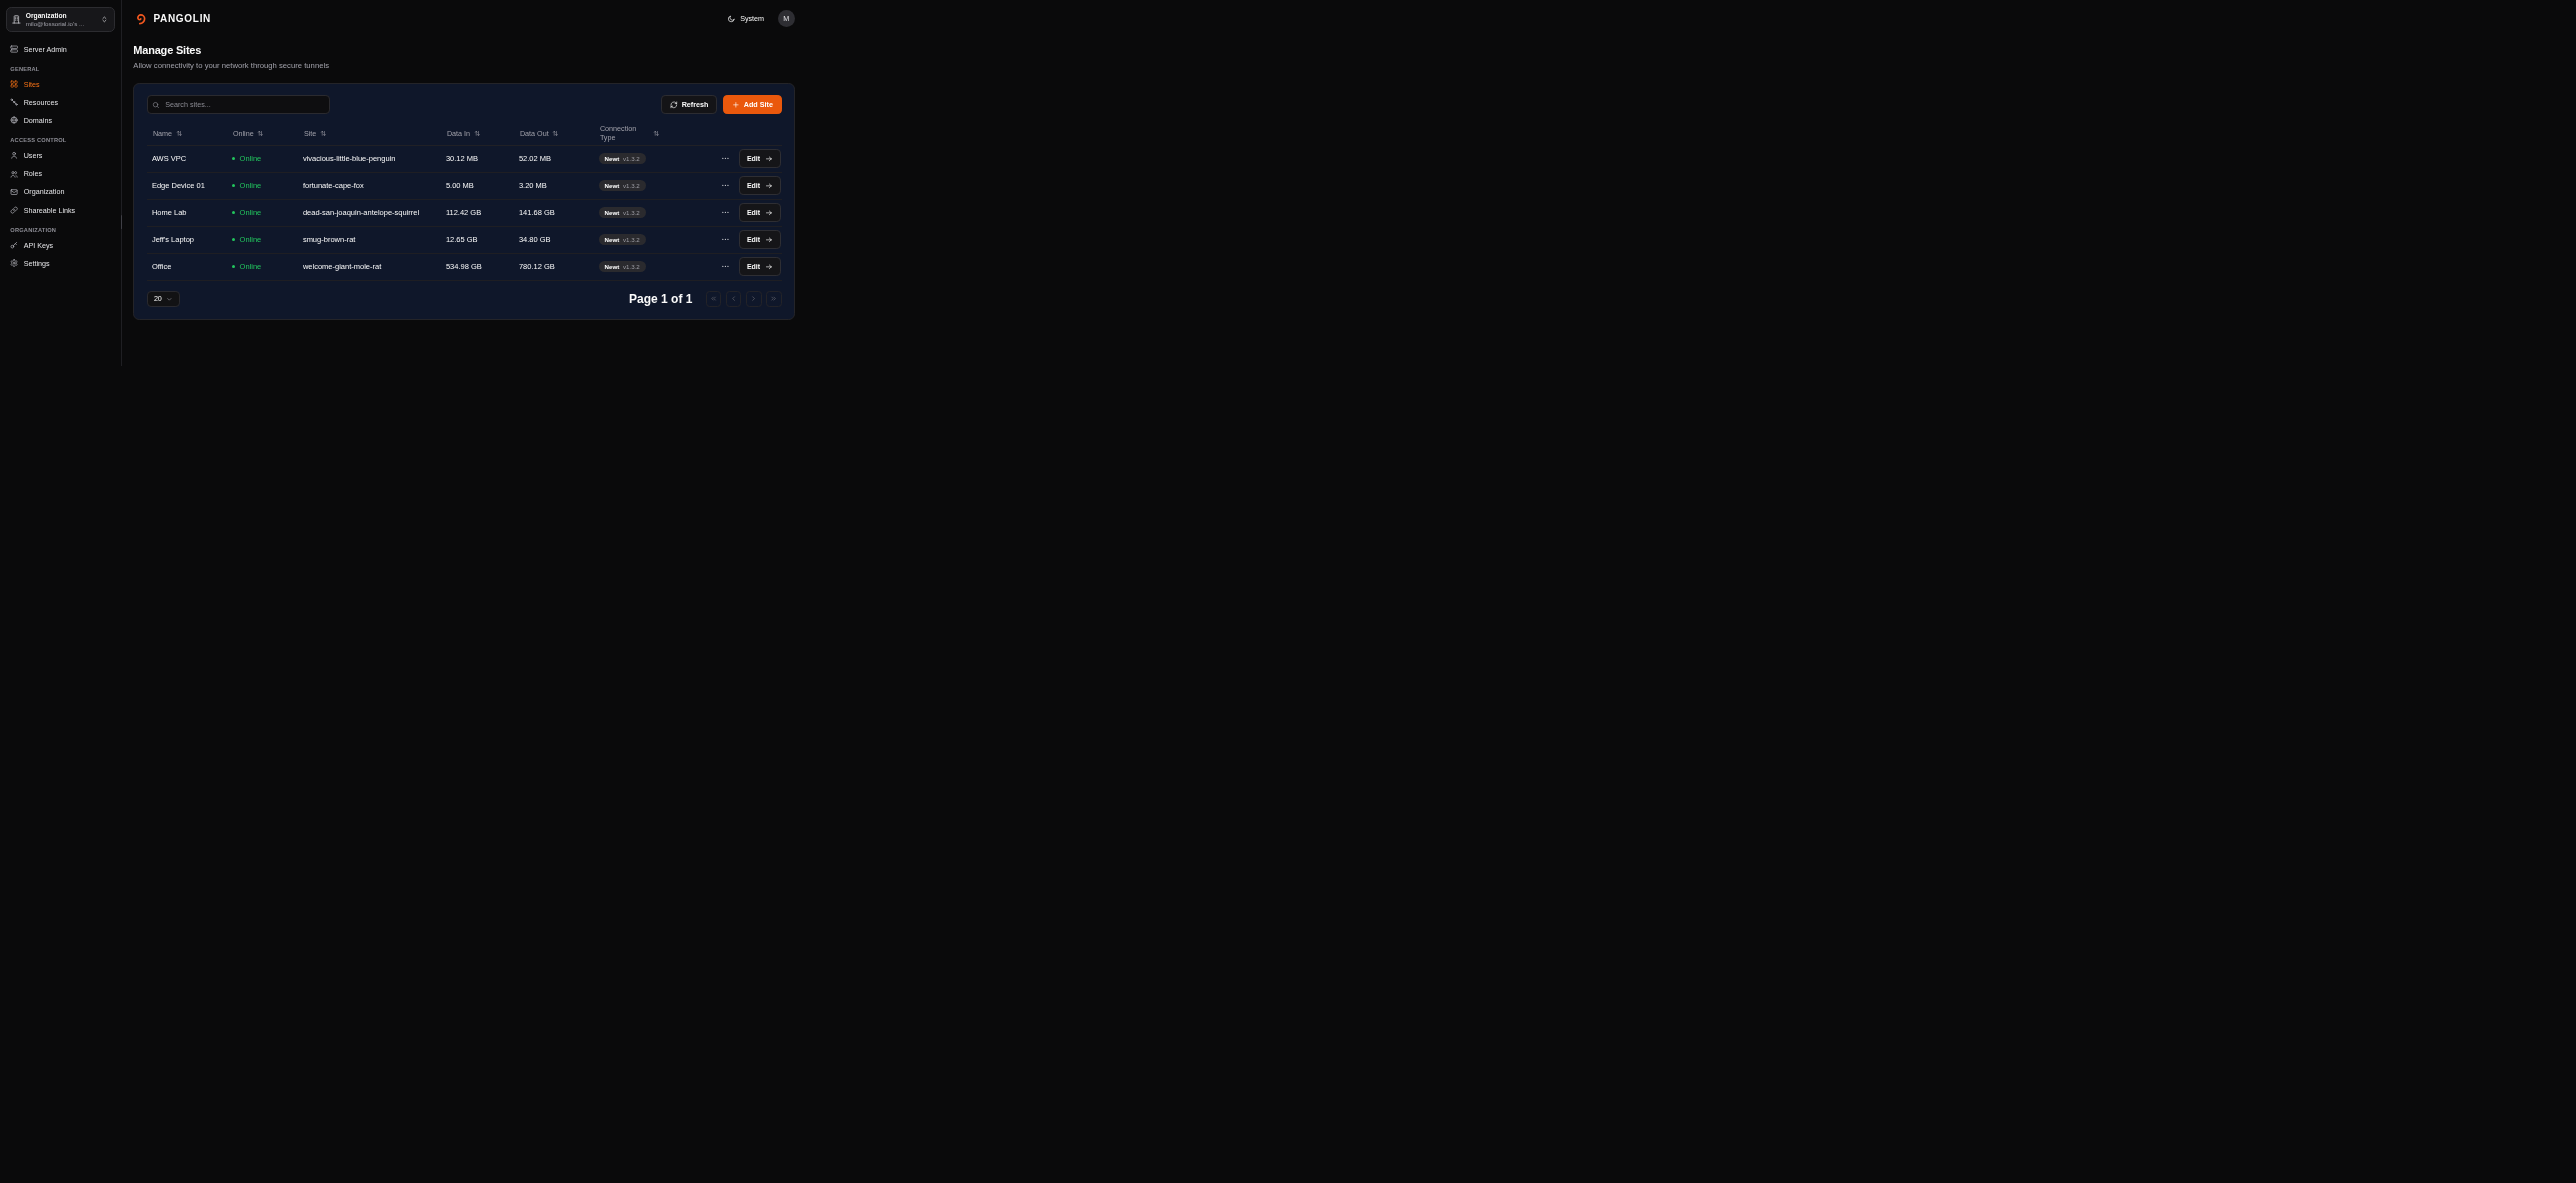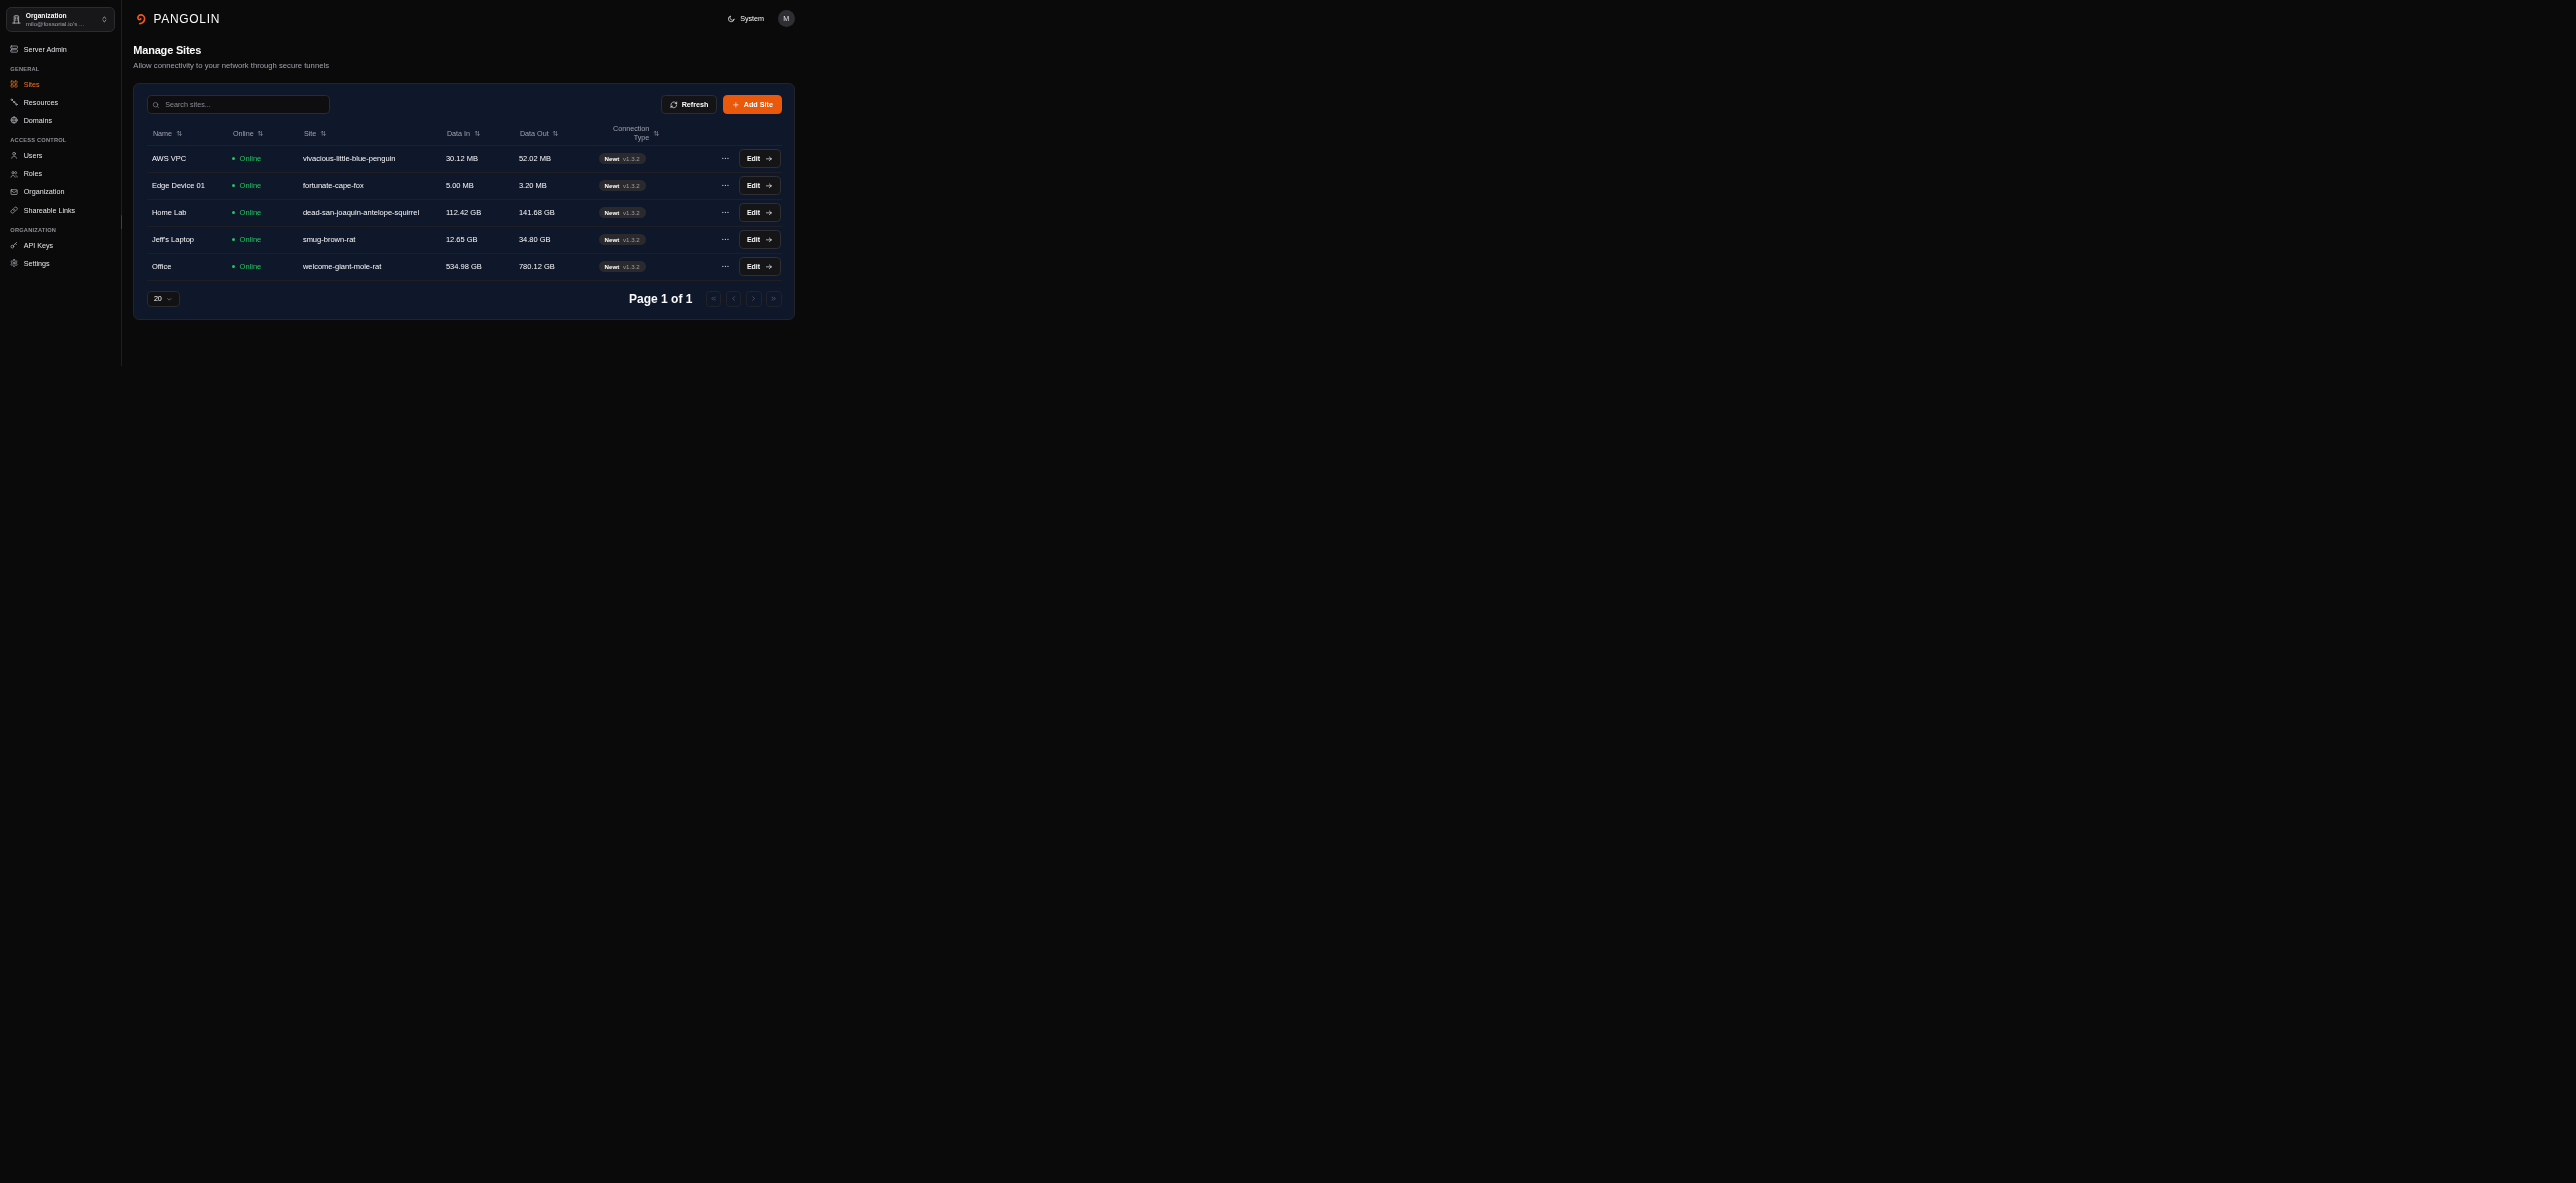--- a/index.html
+++ b/index.html
@@ -29,21 +29,21 @@
   .nav-item .ic { color:#b8b8bf; }
   .nav-item.active, .nav-item.active .ic { color:#f97316; }
   .nav-heading { font-size:5.7px; font-weight:700; color:#8e8e96; letter-spacing:0.2px; margin:8.2px 4.1px 3.6px; }
   .scroll-thumb { position:absolute; right:-1px; top:215px; width:1.5px; height:14.4px; border-radius:1px; background:#3f3f46; }
 
   
   .main { flex:1; padding:0 13px 20.6px 11.3px; min-width:0; }
   .topbar { height:37px; display:flex; align-items:center; justify-content:space-between; }
   .brand { display:flex; align-items:center; gap:4.6px; cursor:pointer; }
   .brand .logo { width:15.5px; height:15.5px; }
-  .brand-name { font-size:12px; font-weight:400; letter-spacing:0.7px;text-align:right; }
+  .brand-name { font-size:10px; font-weight:700; letter-spacing:0.7px;text-align:right; }
   .topbar-right { display:flex; align-items:center; gap:13.4px; }
   .theme-btn { display:flex; align-items:flex-end; gap:4.6px; background:none; border:none; color:#fafafa; font-size:7.2px; cursor:pointer; font-family:inherit; }
   .theme-btn .ic { width:8.2px; height:8.2px; }
   .avatar { width:17.5px; height:17.5px; border-radius:50%; background:#2e2e33; display:flex; align-items:center; justify-content:center; font-size:7.2px; color:#e4e4e7; cursor:pointer; }
 
   .page-head { padding-top:7.2px; }
   .page-title { font-size:11px; font-weight:700; letter-spacing:-0.2px; }
   .page-sub { margin-top:4.6px; font-size:7.7px; color:#a1a1aa; }
 
   
@@ -56,21 +56,21 @@
   .spacer { flex:1; }
   .btn { display:inline-flex; align-items:center; gap:4.1px; height:19px; padding:0 7.7px; border-radius:4.1px; font-size:7.2px; font-weight:600; cursor:pointer; font-family:inherit; }
   .btn .ic { width:7.7px; height:7.7px; }
   .btn-outline { background:#141417; border:0.5px solid #2c2c31; color:#fafafa; }
   .btn-primary { background:#ea580c; border:0.5px solid #ea580c; color:#ffffff; }
 
   
   .table { margin-top:7.2px; }
   .trow { display:grid; grid-template-columns:80px 71px 143px 73px 80px 1fr 122px; align-items:center; }
   .thead { height:24px; color:#a1a1aa; border-bottom:0.5px solid #202025; }
-  .th { display:flex; align-items:center; gap:3.6px; padding-left:6.2px; cursor:pointer;text-align:right; }
+  .th { display:flex; align-items:center; gap:3.6px; padding-left:6.2px; cursor:pointer; }
   .sort-ic { width:6.7px; height:6.7px; color:#a1a1aa; }
   .tbody { height:27px; border-bottom:0.5px solid #1e1e23; font-size:7.5px; }
   .td { padding-left:5.2px; }
   .cell-online { display:flex; align-items:center; gap:4.1px; color:#22c55e; }
   .dot { width:3.6px; height:3.6px; border-radius:50%; background:#22c55e; }
   .badge { display:inline-flex; align-items:center; gap:3.6px; background:#2a2a2e; border-radius:515px; padding:2.1px 5.7px; font-size:6.2px; }
   .badge-name { font-weight:700; color:#ffffff; }
   .badge-ver { color:#9d9da5; }
   .actions { display:flex; justify-content:flex-end; align-items:center; gap:9.3px; padding-right:1px; }
   .dots { background:none; border:none; color:#d4d4d8; cursor:pointer; display:flex; align-items:center; }

